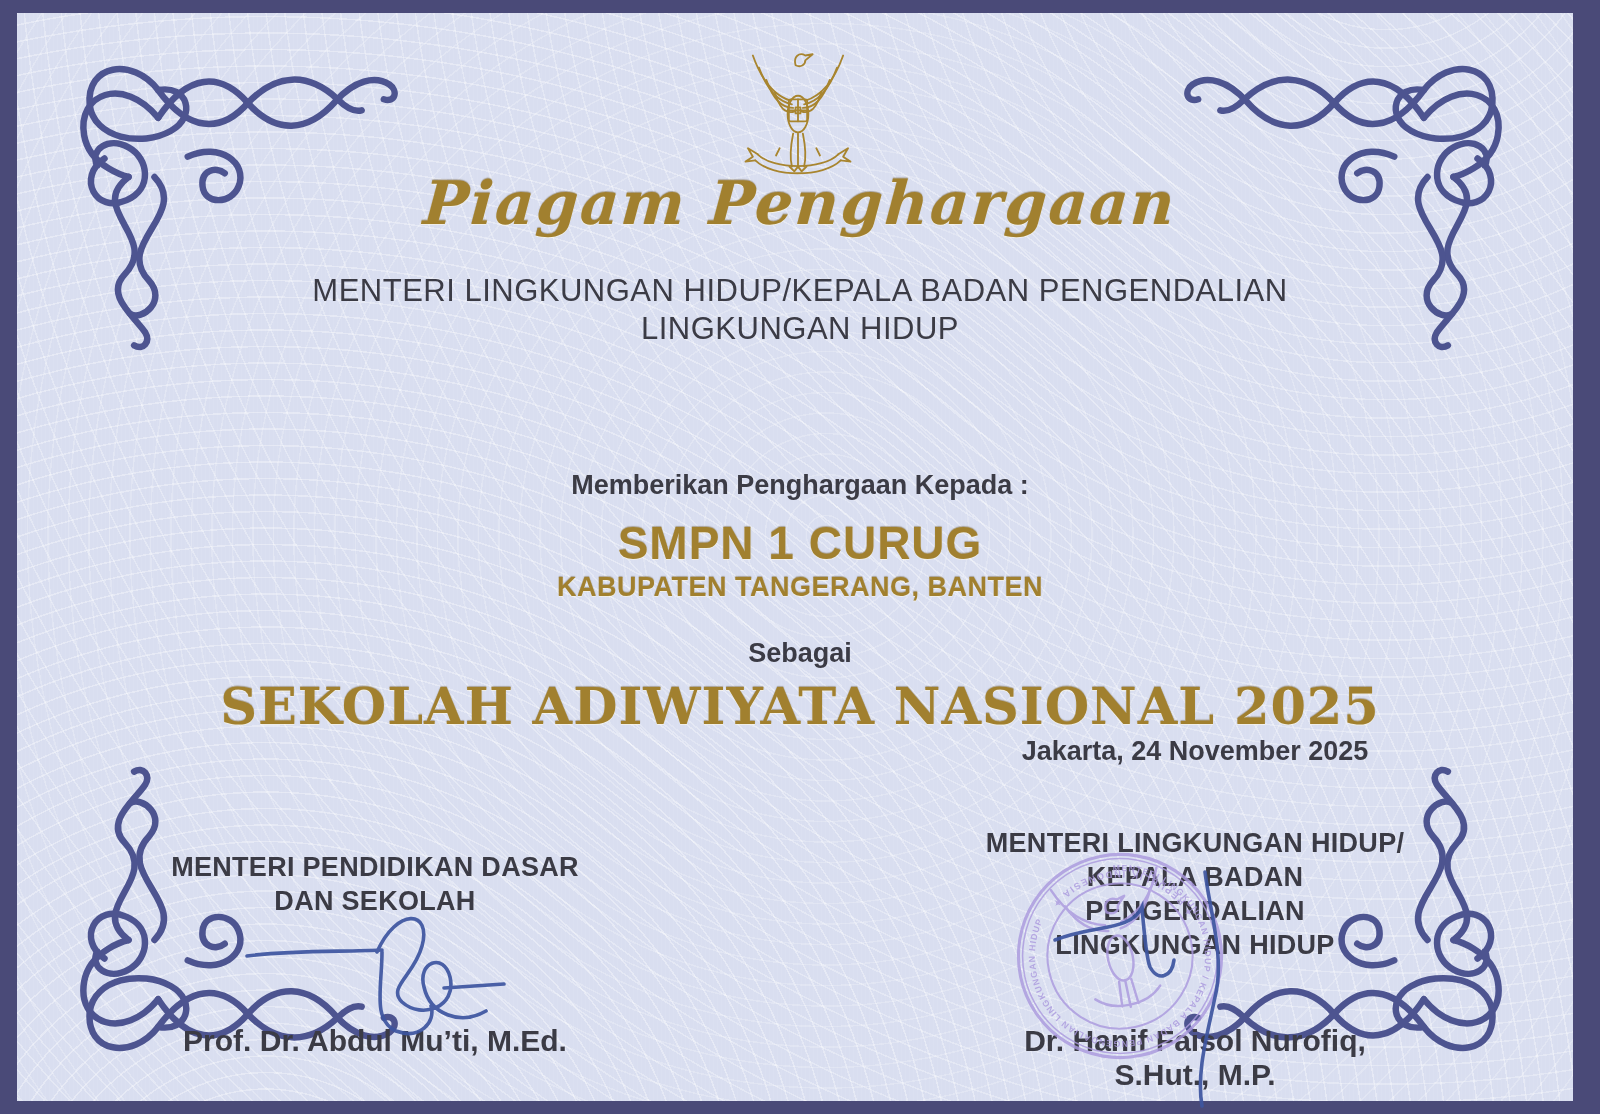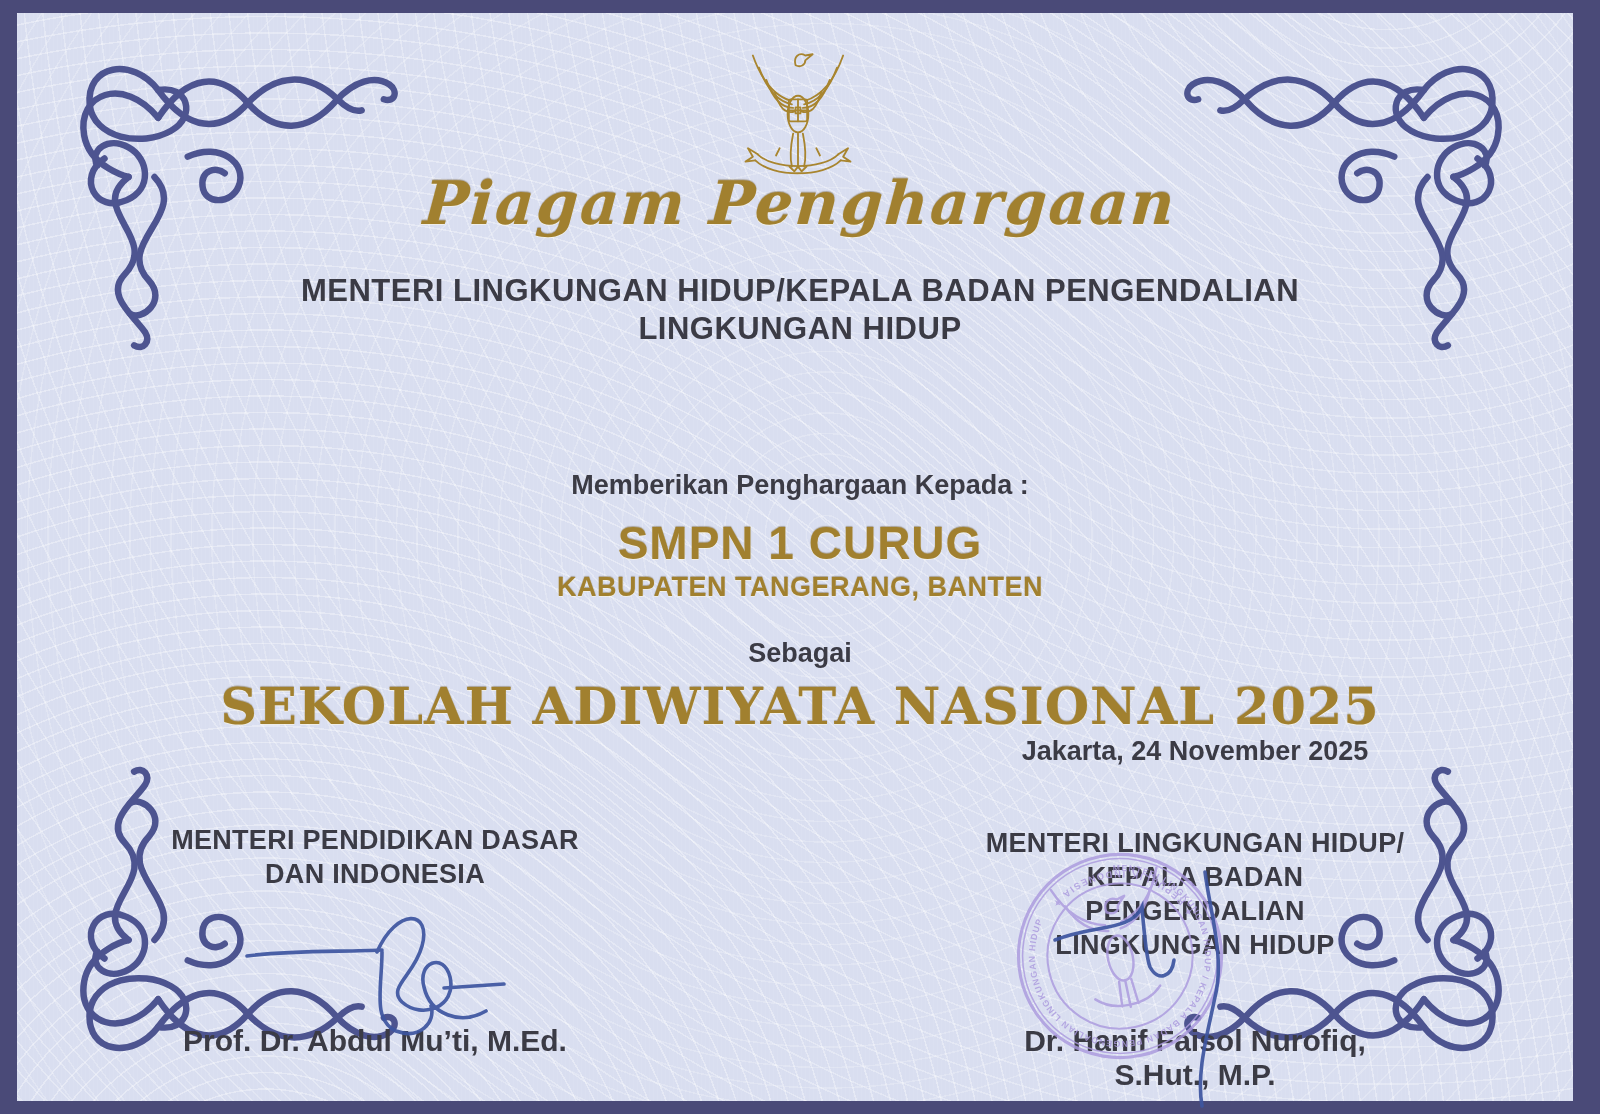--- a/index.html
+++ b/index.html
@@ -21,35 +21,35 @@
   }
   .abs{position:absolute;}
   .ctr{left:0;right:0;text-align:center;}
   .dark{color:#3b3b45;}
   .gold{color:#a1802f;text-shadow:0 1px 0 rgba(255,250,230,.55), 0 -1px 1px rgba(96,70,20,.40);}
   
   .script-title{
     top:168px;font-family:"DejaVu Serif", serif;font-style:italic;font-weight:bold;
     font-size:60px;letter-spacing:2px;transform:skewX(-4deg);
   }
-  .issuer{top:272px;font-weight:bold;font-size:31px;line-height:38px;letter-spacing:.5px;}
+  .issuer{top:272px;font-weight:normal;font-size:31px;line-height:38px;letter-spacing:.5px;}
   .presentation{top:470px;font-weight:bold;font-size:27px;}
   .recipient-name{top:516px;font-weight:bold;font-size:46px;letter-spacing:1px;}
   .recipient-loc{top:572px;font-weight:bold;font-size:27px;letter-spacing:.5px;}
   .as-label{top:638px;font-weight:bold;font-size:27px;}
   .award-title{
     top:676px;font-family:"DejaVu Serif", serif;font-weight:bold;
     font-size:51px;letter-spacing:1px;
   }
   .col{position:absolute;text-align:center;}
   .col-right{left:980px;width:430px;}
   .col-left{left:160px;width:430px;}
   .place-date{top:736px;font-weight:bold;font-size:27px;}
   .role{font-weight:bold;font-size:27px;line-height:34px;letter-spacing:.3px;}
-  .role-left{top:823px;}
+  .role-left{top:850px;}
   .role-right{top:826px;}
   .sig-name{top:1024px;font-weight:bold;font-size:30px;}
   
   .corner{position:absolute;width:370px;height:315px;color:#4d5490;}
   .corner svg{width:100%;height:100%;display:block;}
   .corner.tl{top:25px;left:32px;}
   .corner.tr{top:25px;right:40px;transform:scaleX(-1);}
   .corner.bl{bottom:22px;left:32px;transform:scaleY(-1);}
   .corner.br{bottom:22px;right:40px;transform:scale(-1,-1);}
   .emblem{top:38px;left:737px;width:122px;height:146px;color:#a8852f;}
@@ -158,21 +158,21 @@
 <div class="col col-right place-date dark">Jakarta, 24 November 2025</div>
 <div class="col col-right role role-right dark">
   <div>MENTERI LINGKUNGAN HIDUP/</div>
   <div>KEPALA BADAN PENGENDALIAN</div>
   <div>LINGKUNGAN HIDUP</div>
 </div>
 <div class="col col-right sig-name dark">Dr. Hanif Faisol Nurofiq, S.Hut., M.P.</div>
 
 <div class="col col-left role role-left dark">
   <div>MENTERI PENDIDIKAN DASAR</div>
-  <div>DAN INDONESIA</div>
+  <div>DAN SEKOLAH</div>
 </div>
 <div class="col col-left sig-name dark">Prof. Dr. Abdul Mu’ti, M.Ed.</div>
 
 <svg class="abs stamp" viewBox="0 0 220 220">
   <g fill="none" stroke="currentColor">
     <circle cx="110" cy="110" r="98" stroke-width="3"></circle>
     <circle cx="110" cy="110" r="94" stroke-width="1.5"></circle>
     <circle cx="110" cy="110" r="70" stroke-width="2"></circle>
     <g stroke-width="2.4" stroke-linecap="round" stroke-linejoin="round">
       <path d="M 102,78 Q 72,70 58,34"></path>

